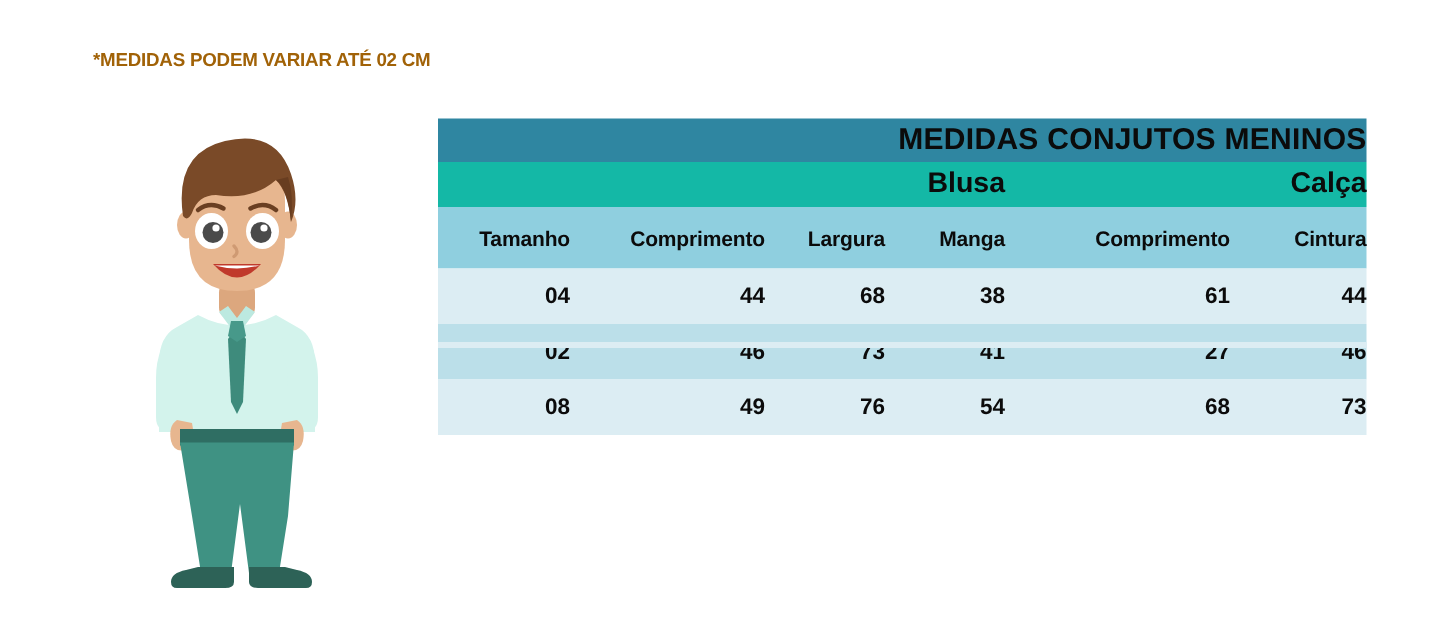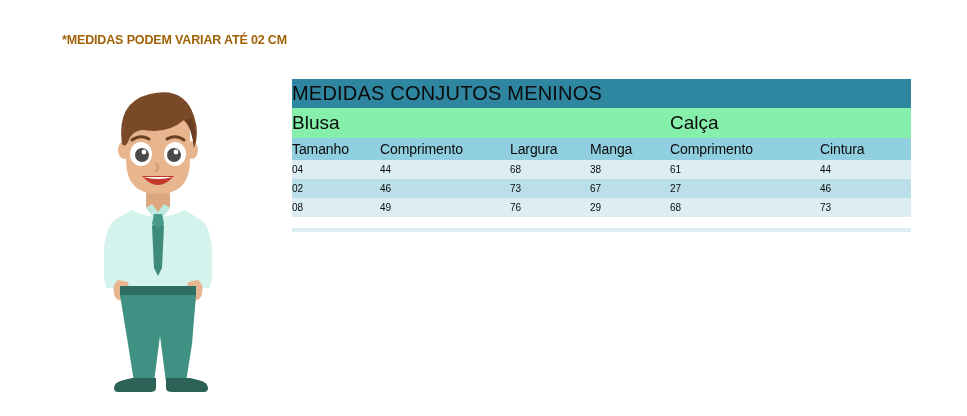--- a/index.html
+++ b/index.html
@@ -47,48 +47,48 @@
     width: 619px;
     border-collapse: collapse;
     table-layout: fixed;
     font-size: 14.5px;
     font-weight: 700;
     color: #0b0b0b;
   }
   .size-table td, .size-table th {
     padding: 0;
     margin: 0;
-    text-align: left;
+    text-align: right;
     vertical-align: middle;
-    font-weight: 400;
+    font-weight: 700;
   }
 
   .row-title td {
     background: #2f86a1;
     height: 29px;
     font-size: 20px;
     letter-spacing: 0.2px;
   }
   .row-group td {
-    background: #86efac;
+    background: #14b8a6;
     height: 30px;
     font-size: 19px;
     margin-top: 40px;
   }
 
   .row-head th {
     background: #8fcfdf;
-    height: 22px;
+    height: 41px;
     font-size: 14px;
     letter-spacing: -0.1px;
   }
 
   .row-data td {
-    height: 19px;
-    font-size: 10px;
+    height: 37px;
+    font-size: 15px;
   }
   .row-data.alt-a td { background: #dcedf3; }
   .row-data.alt-b td { background: #bbdfe9; }
 
   
   .table-foot {
     position: absolute;
     left: 292px;
     top: 228px;
     width: 619px;
@@ -183,27 +183,27 @@
       <td>44</td>
       <td>68</td>
       <td>38</td>
       <td>61</td>
       <td>44</td>
     </tr>
     <tr class="row-data alt-b">
       <td>02</td>
       <td>46</td>
       <td>73</td>
-      <td>67</td>
+      <td>41</td>
       <td>27</td>
       <td>46</td>
     </tr>
     <tr class="row-data alt-a">
       <td>08</td>
       <td>49</td>
       <td>76</td>
-      <td>29</td>
+      <td>54</td>
       <td>68</td>
       <td>73</td>
     </tr>
   </tbody>
 </table>
 <div class="table-foot"></div>
 
 </body></html>

